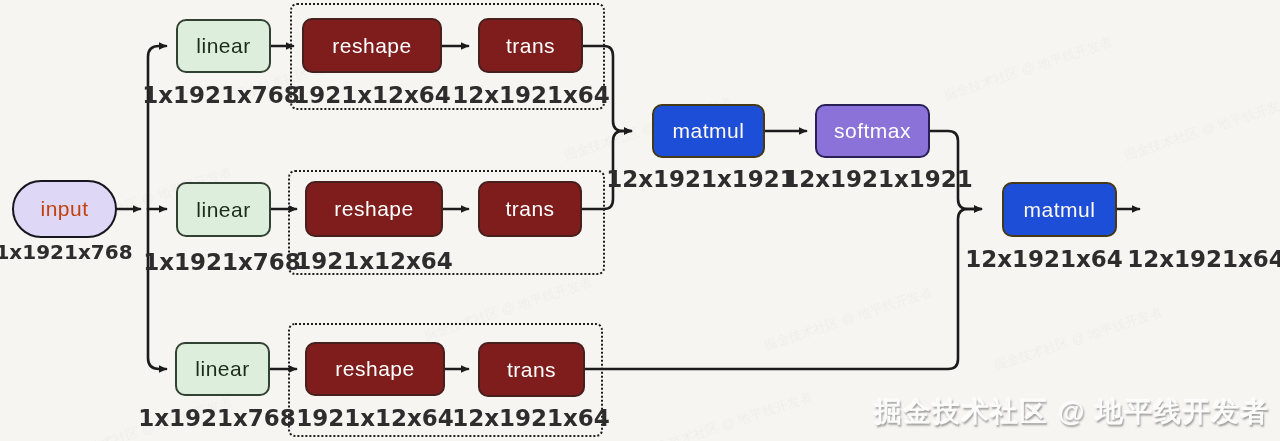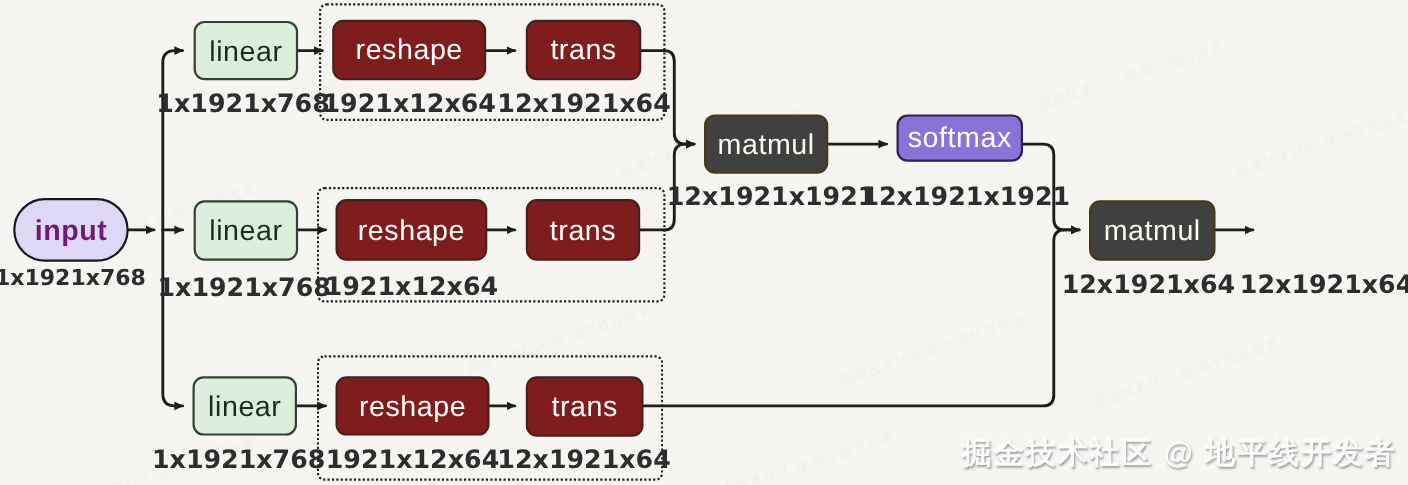--- a/index.html
+++ b/index.html
@@ -11,28 +11,28 @@
   }
   svg.wires { position:absolute; left:0; top:0; z-index:1; }
   .group {
     position:absolute; border:2.4px dotted #1e1e1e; border-radius:7px;
     background:transparent; z-index:2;
   }
   .box {
     position:absolute; z-index:3;
     display:flex; align-items:center; justify-content:center;
     border-radius:10px; border:2.4px solid #222;
-    font-size:26px; font-weight:500; letter-spacing:0.5px;
+    font-size:21px; font-weight:500; letter-spacing:0.5px;
     font-family:"Liberation Sans", sans-serif;
   }
   .green  { background:#ddeedd; border-color:#324232; color:#1d2b1d; }
   .red    { background:#7f1d1d; border-color:#47201d; color:#ffffff; }
-  .gold   { background:#404040; border-color:#463915; color:#fdf9ef; }
+  .gold   { background:#1d4ed8; border-color:#463915; color:#fdf9ef;margin-left:12px; }
   .purple { background:#8b72d9; border-color:#292057; color:#ffffff; }
-  .pill   { background:#ded7f5; border-color:#16161f; color:#701a75; border-radius:29px;font-weight:bold; }
+  .pill   { background:#ded7f5; border-color:#16161f; color:#c2410c; border-radius:29px; }
   .dim {
     position:absolute; z-index:3; transform:translateX(-50%);
     font-family:"DejaVu Sans", sans-serif; font-weight:700;
     font-size:23px; color:#2d2d2d; white-space:nowrap; line-height:1;
   }
   .dim.small { font-size:20px; }
   .wm-main {
     position:absolute; right:10px; top:394px; z-index:4;
     font-size:27px; font-weight:700; letter-spacing:2px;
     color:#fbfbfa; white-space:nowrap;
@@ -91,21 +91,21 @@
   <div class="dim" style="left:531px; top:84px;">12x1921x64</div>
 
   <div class="box green" style="left:176px; top:182px; width:95px; height:55px;">linear</div>
   <div class="dim" style="left:222px; top:251px;">1x1921x768</div>
   <div class="box red" style="left:305px; top:181px; width:138px; height:56px;">reshape</div>
   <div class="dim" style="left:374px; top:250px;">1921x12x64</div>
   <div class="box red" style="left:478px; top:181px; width:104px; height:56px;">trans</div>
 
   <div class="box gold" style="left:640px; top:104px; width:113px; height:54px;">matmul</div>
   <div class="dim" style="left:701px; top:168px;">12x1921x1921</div>
-  <div class="box purple" style="left:815px; top:104px; width:115px; height:43px;">softmax</div>
+  <div class="box purple" style="left:815px; top:104px; width:115px; height:54px;">softmax</div>
   <div class="dim" style="left:878px; top:168px;">12x1921x1921</div>
   <div class="box gold" style="left:990px; top:182px; width:115px; height:55px;">matmul</div>
   <div class="dim" style="left:1044px; top:248px;">12x1921x64</div>
 
   <div class="box green" style="left:175px; top:342px; width:95px; height:54px;">linear</div>
   <div class="dim" style="left:217px; top:407px;">1x1921x768</div>
   <div class="box red" style="left:305px; top:342px; width:140px; height:54px;">reshape</div>
   <div class="dim" style="left:375px; top:407px;">1921x12x64</div>
   <div class="box red" style="left:478px; top:342px; width:107px; height:55px;">trans</div>
   <div class="dim" style="left:531px; top:407px;">12x1921x64</div>

